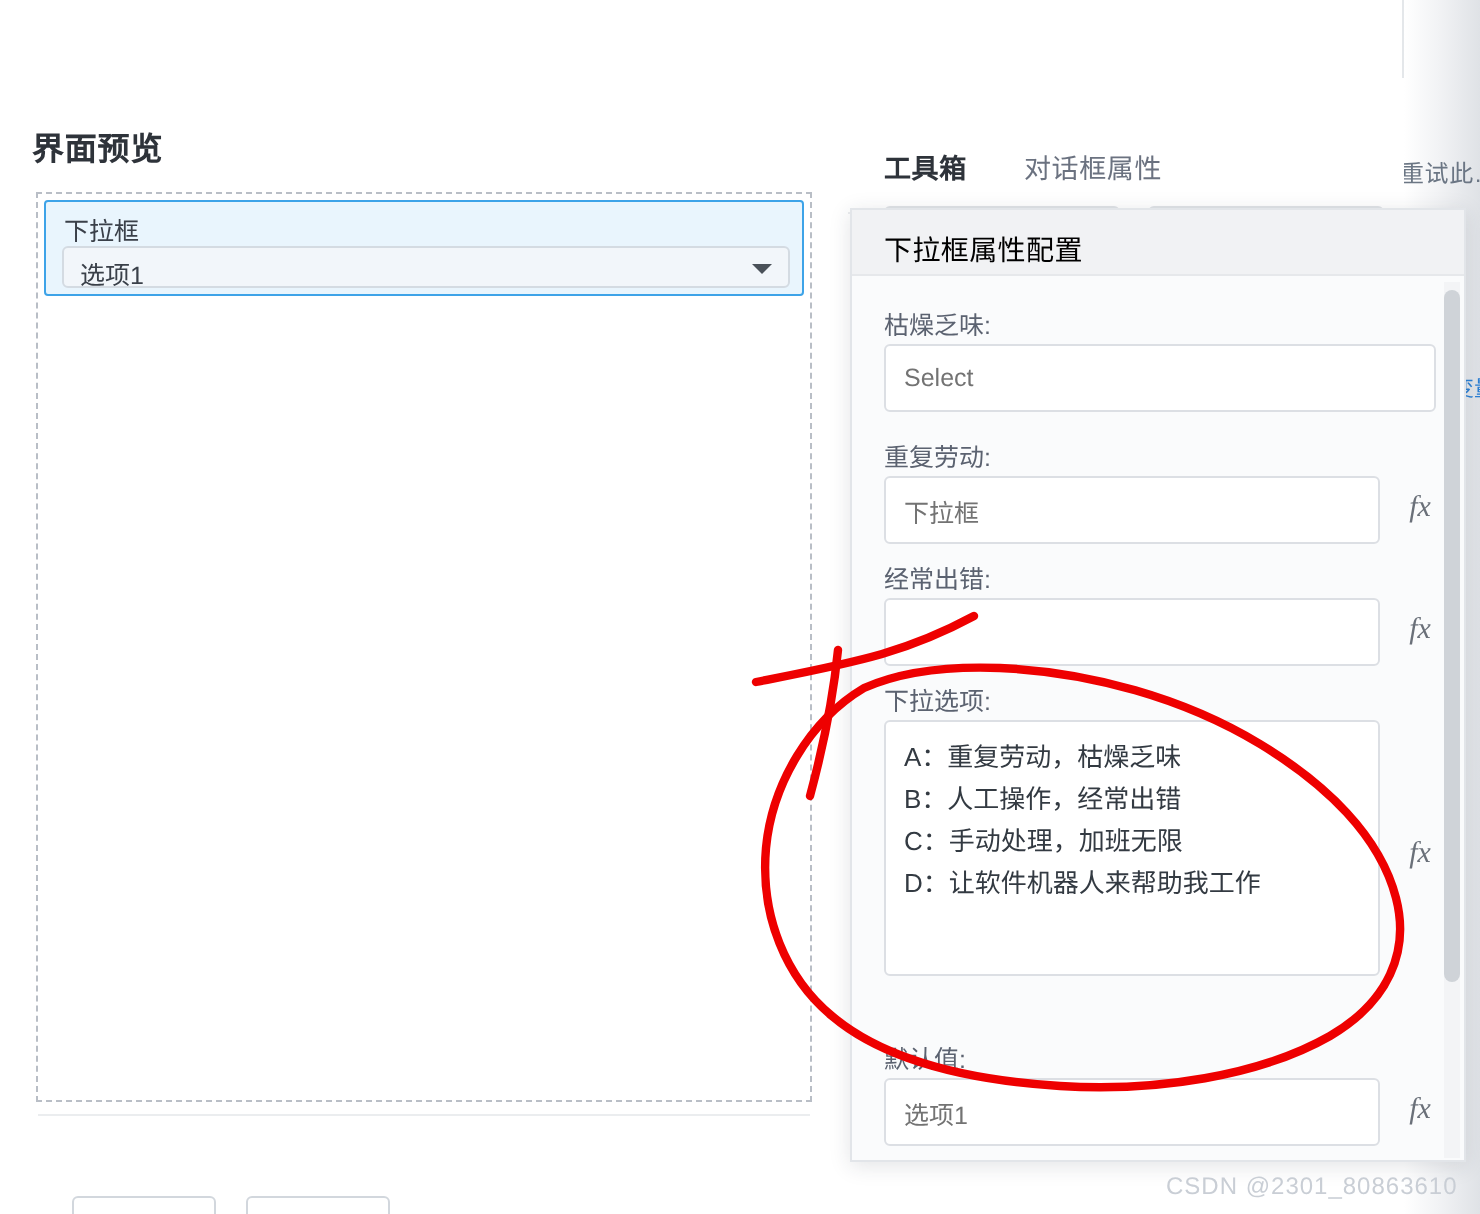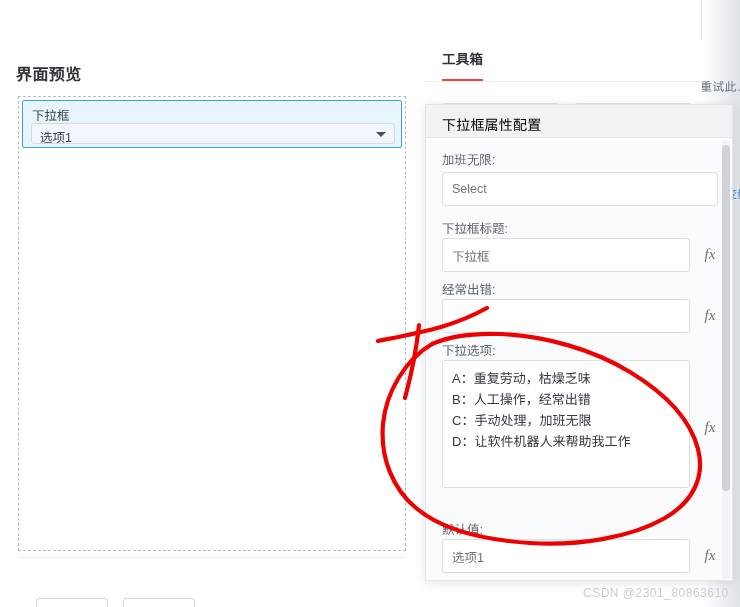--- a/index.html
+++ b/index.html
@@ -172,21 +172,21 @@
 
   
   .right-col {
     position: absolute;
     left: 424px; top: 39px;
     width: 278px; height: 568px;
     background: #ffffff;
   }
   .tabs {
     position: absolute;
-    left: 0; top: 9px;
+    left: 0; top: 34px;
     width: 278px;
     height: 34px;
     border-bottom: 1px solid #ebedef;
   }
   .tab {
     position: absolute;
     top: 0;
     height: 33px;
     font-size: 13.5px;
     color: #6b7280;
@@ -372,40 +372,41 @@
 
       <div class="footer-buttons">
         <button class="btn">确定</button>
         <button class="btn">取消</button>
       </div>
     </div>
 
     <div class="right-col">
       <div class="tabs">
         <div class="tab t1 active">工具箱</div>
+        <div class="tab t2">对话框属性</div>
       </div>
 
       <div class="toolbox-row">
         <div class="tool-chip">下拉框</div>
         <div class="tool-chip">单选框组</div>
       </div>
     </div>
   </div>
 
   <div class="prop-panel">
     <div class="prop-header">
       <div class="prop-header-title">下拉框属性配置</div>
     </div>
 
     <div class="prop-body">
 
-      <div class="field-label" style="left:16px; top:14px;">加班无限:</div>
+      <div class="field-label" style="left:16px; top:14px;">枯燥乏味:</div>
       <input class="field-input" style="left: 16px; top: 34px; width: 276px;" value="Select">
 
-      <div class="field-label" style="left:16px; top:80px;">下拉框标题:</div>
+      <div class="field-label" style="left:16px; top:80px;">重复劳动:</div>
       <input class="field-input" style="left: 16px; top: 100px; width: 248px;" value="下拉框">
       <div class="fx-btn" style="left:274px; top:106px;">fx</div>
 
       <div class="field-label" style="left:16px; top:141px;">经常出错:</div>
       <input class="field-input" style="left: 16px; top: 161px; width: 248px;" value="">
       <div class="fx-btn" style="left:274px; top:167px;">fx</div>
 
       <div class="field-label" style="left:16px; top:202px;">下拉选项:</div>
       <textarea class="field-textarea" style="left: 16px; top: 222px; width: 248px; height: 128px;">A：重复劳动，枯燥乏味
 B：人工操作，经常出错

